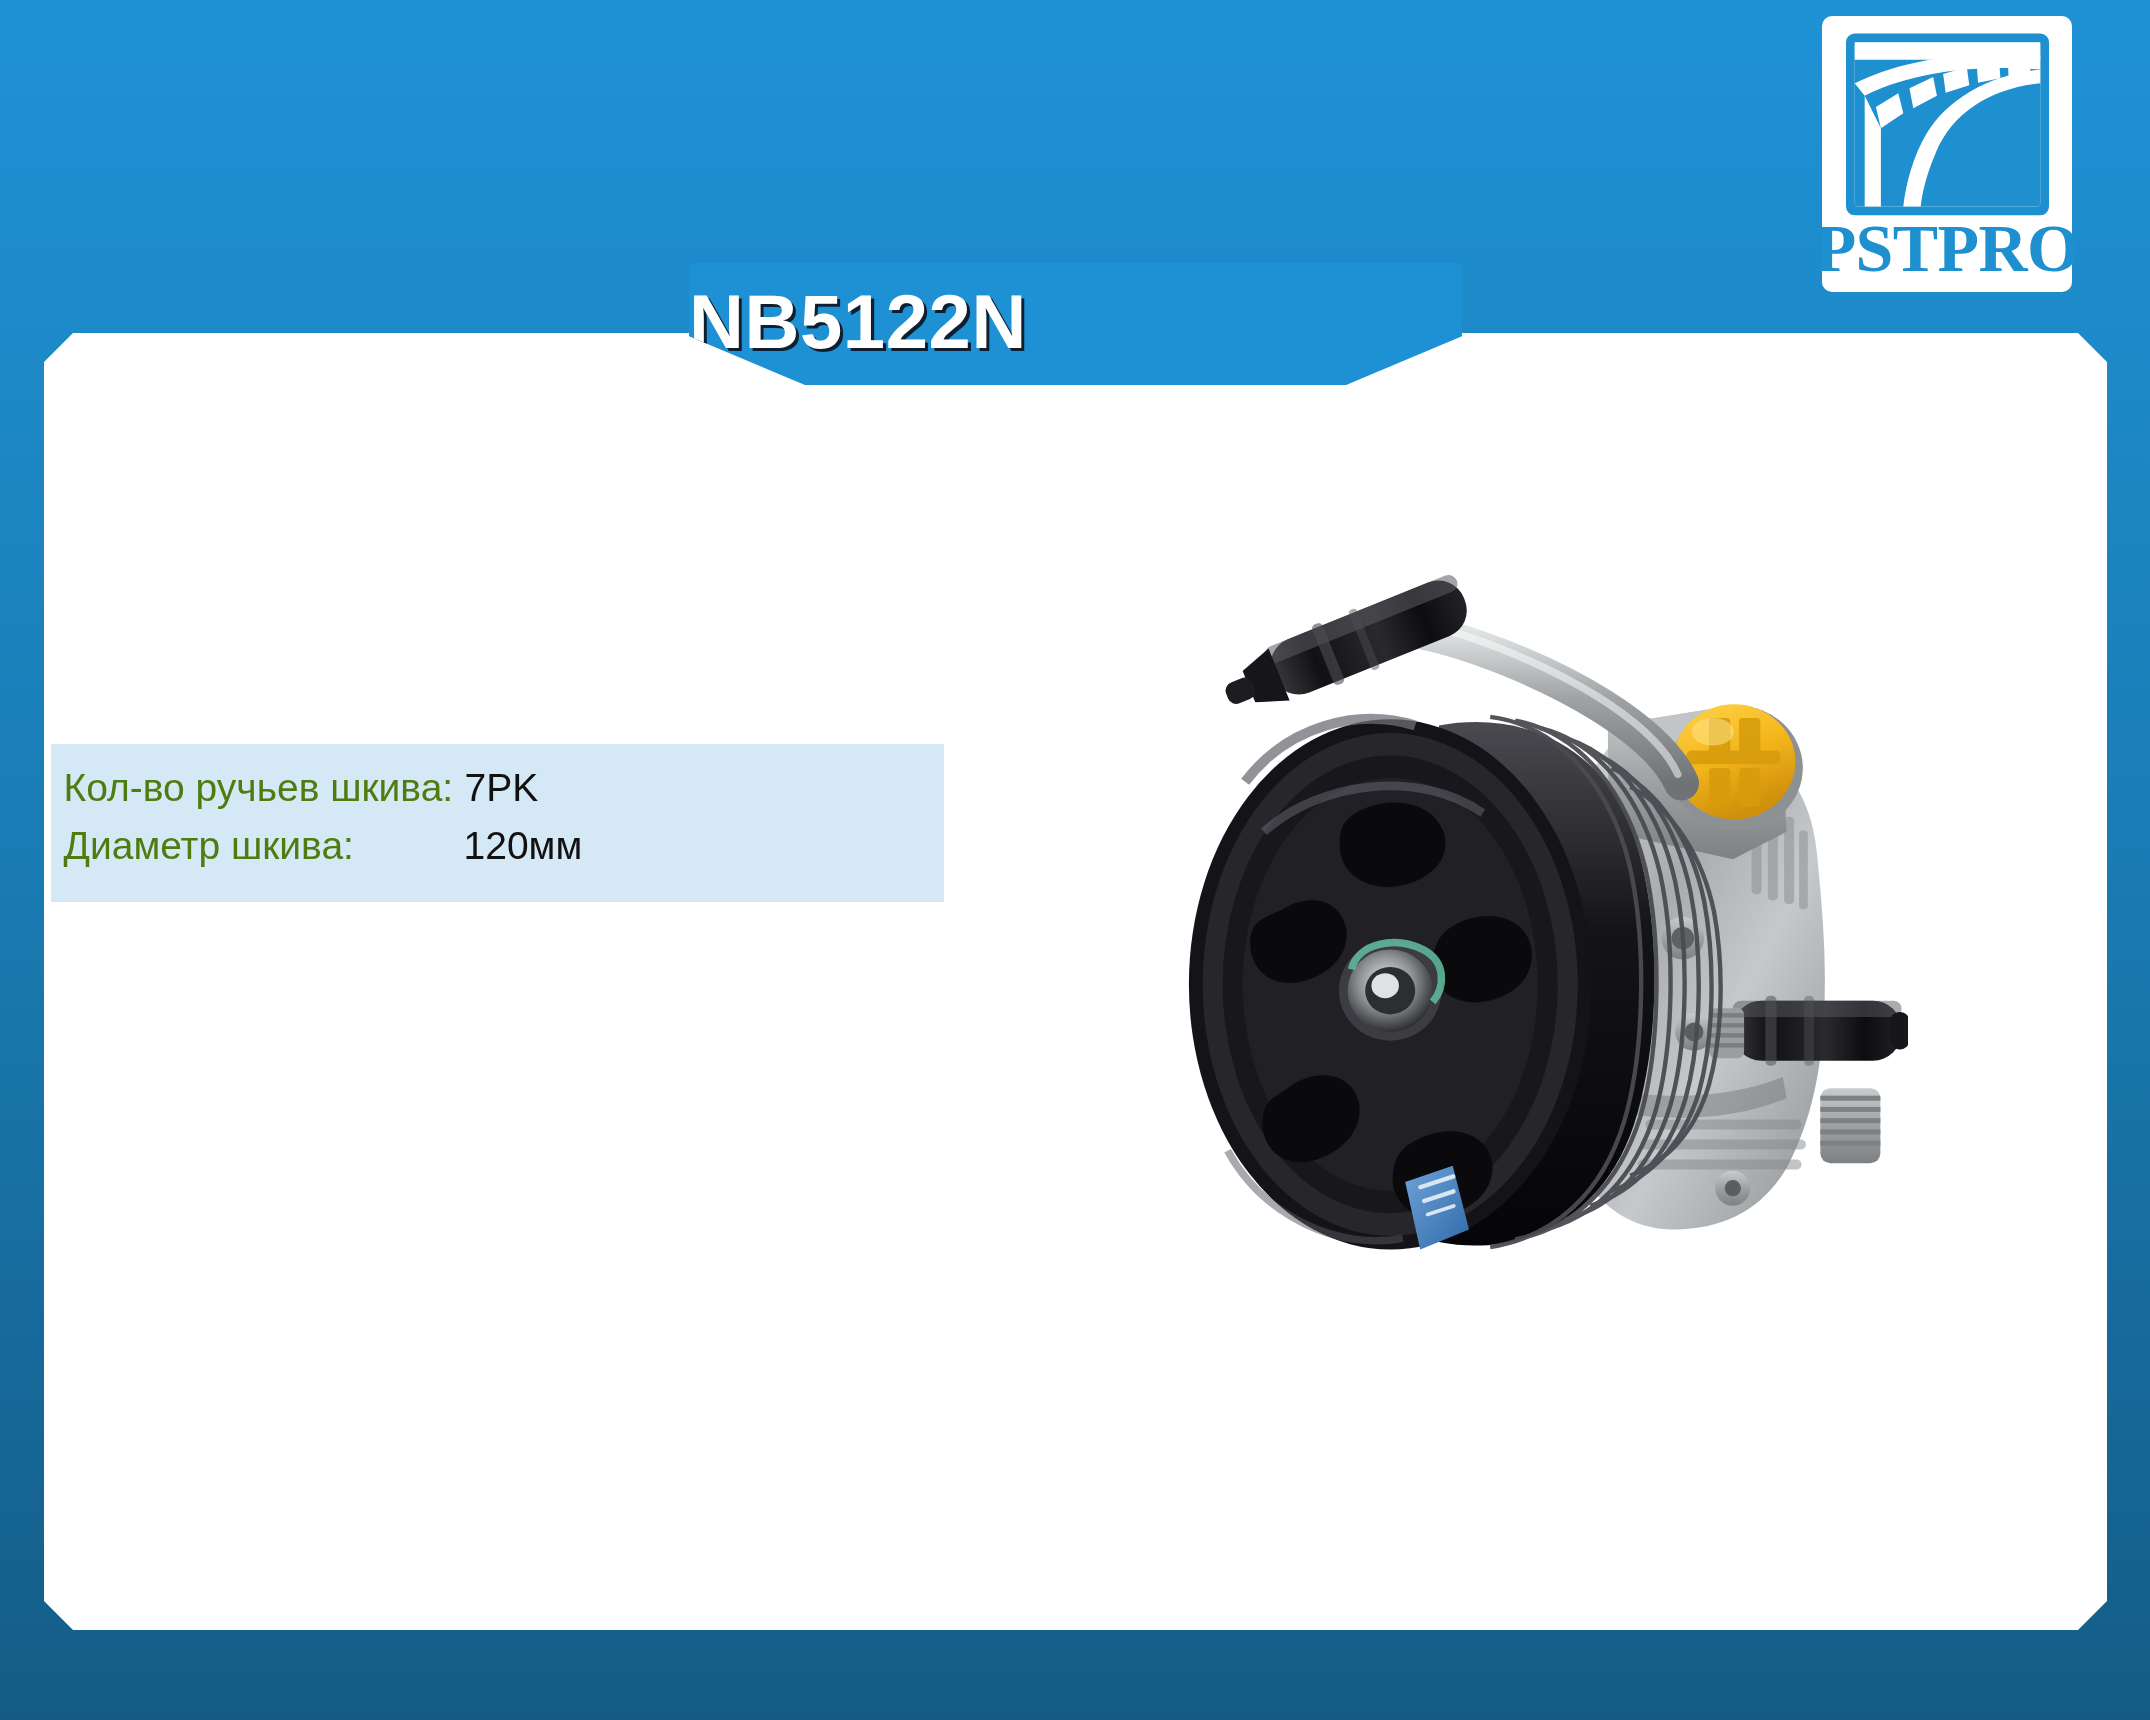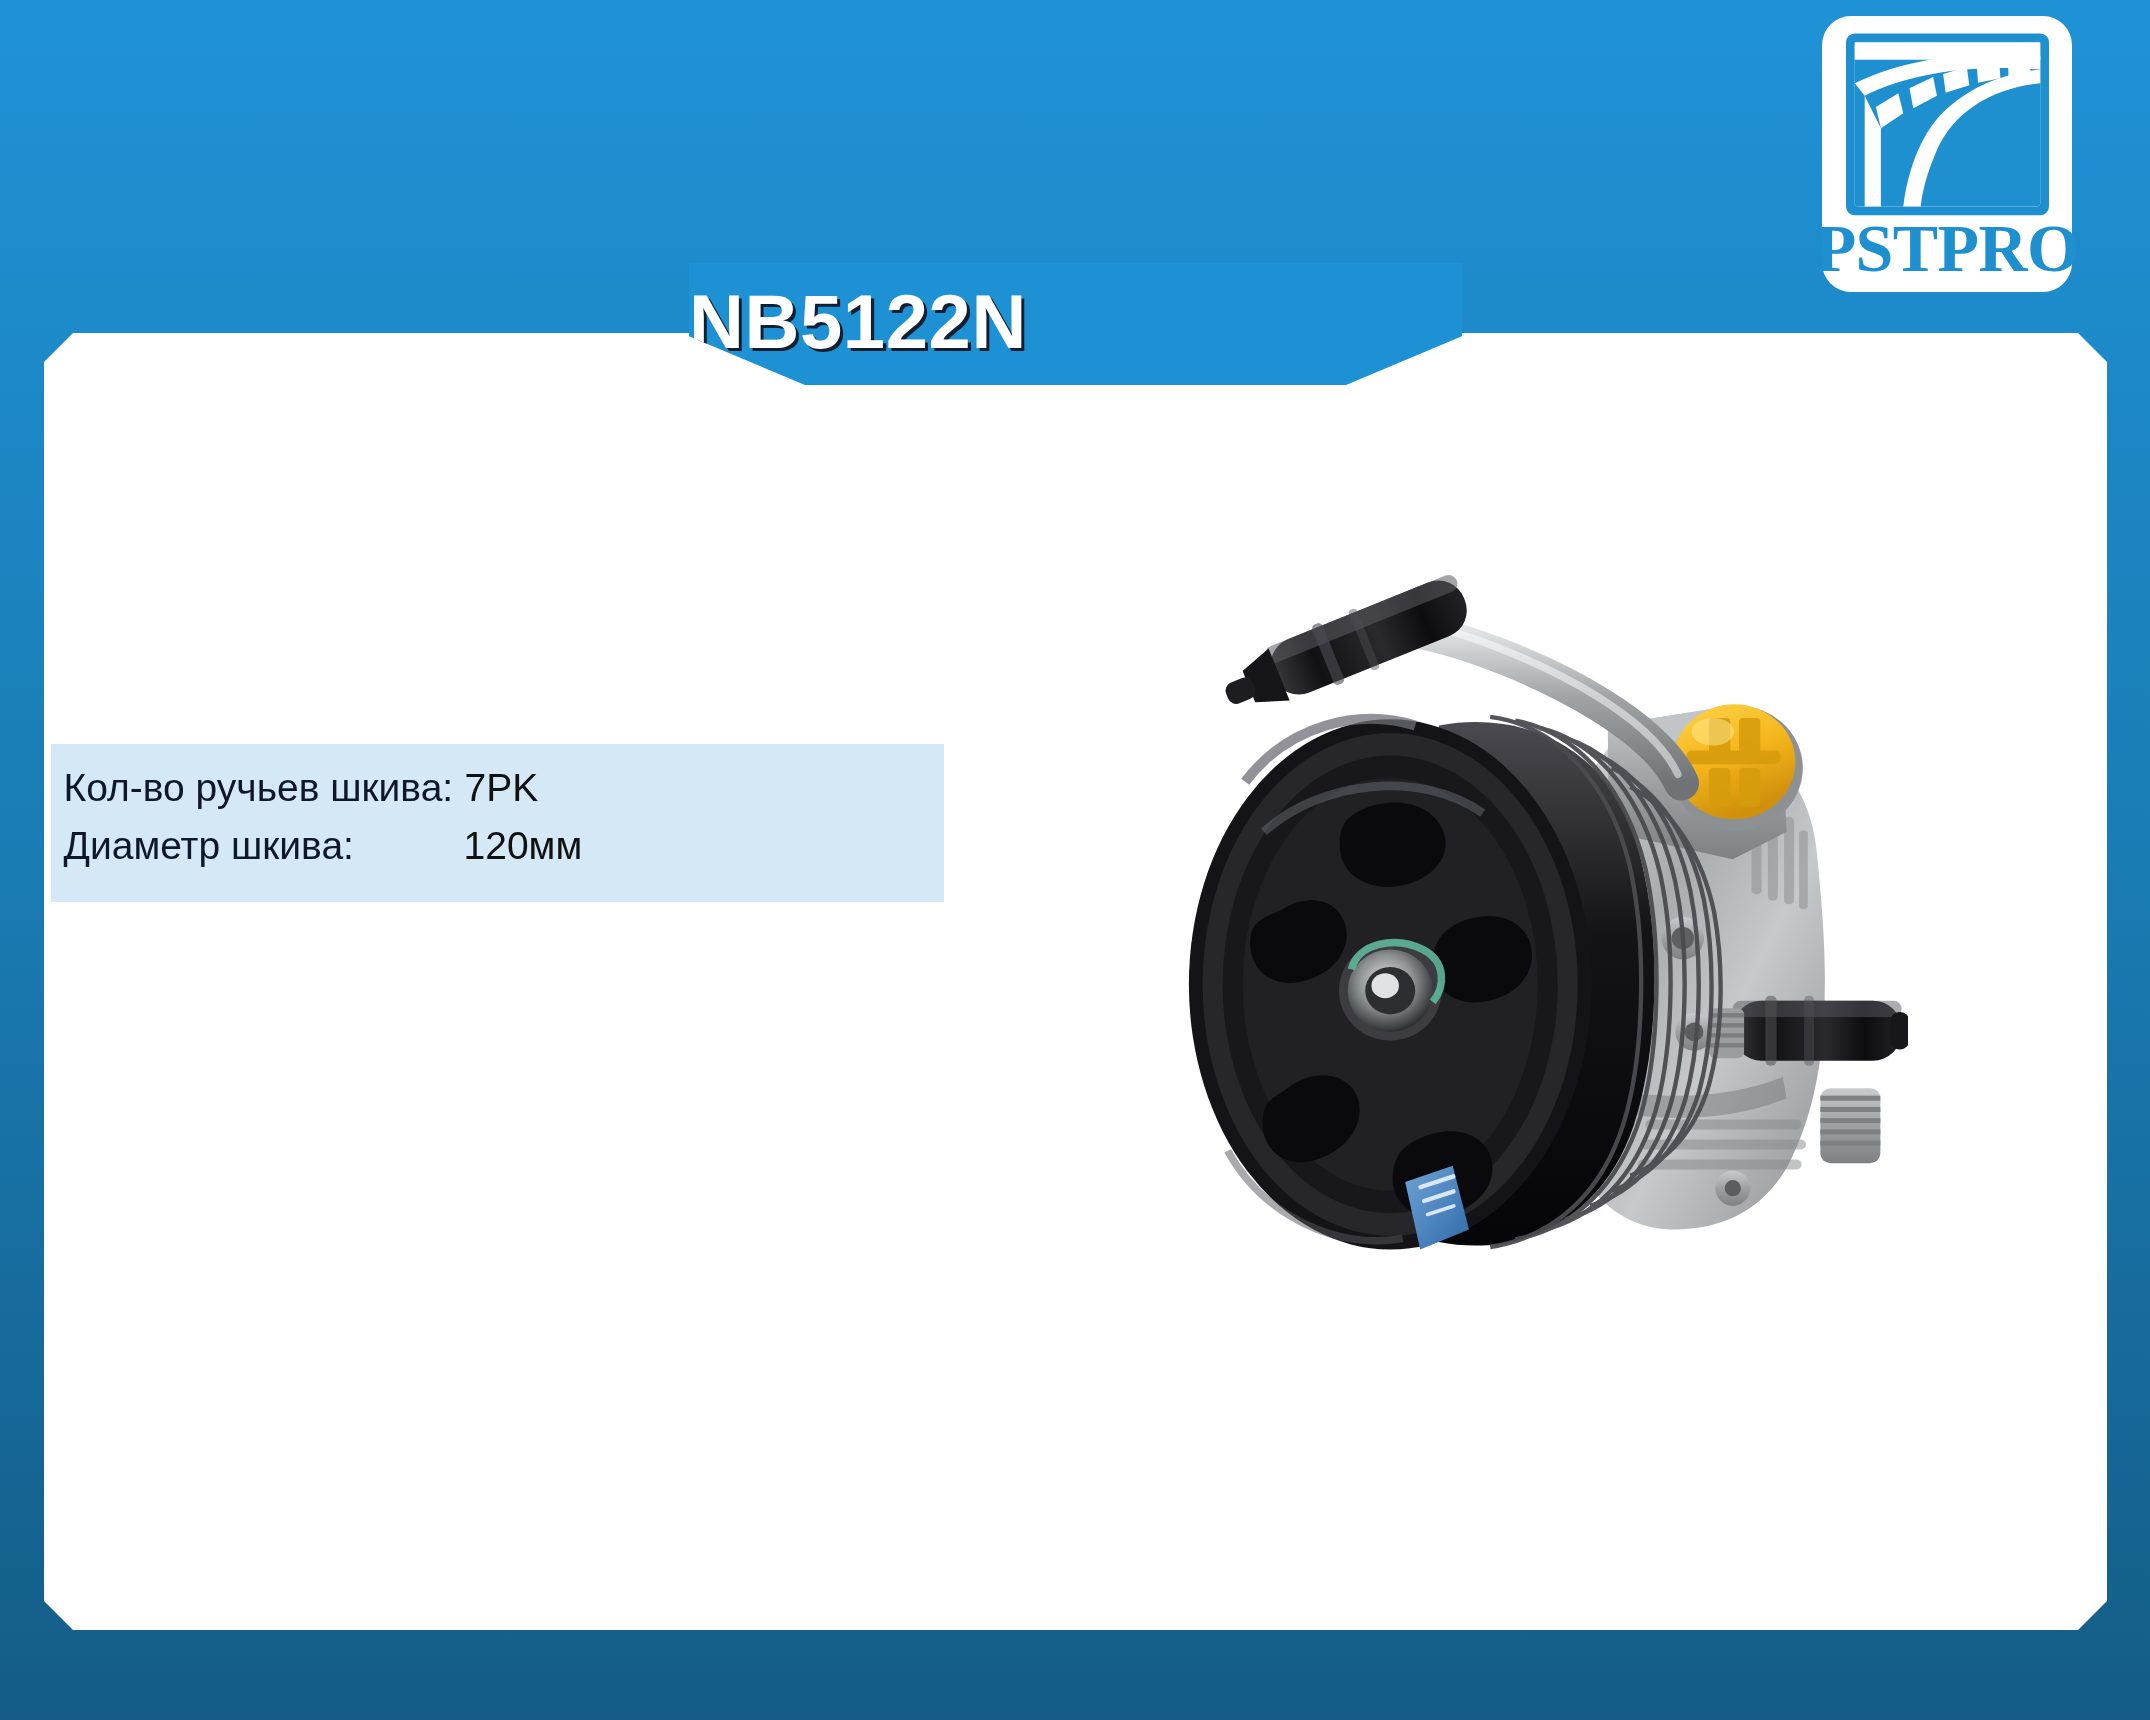--- a/index.html
+++ b/index.html
@@ -23,21 +23,21 @@
   }
 
   
   #logo-card {
     position: absolute;
     left: 1822px;
     top: 15.6px;
     width: 250px;
     height: 276px;
     background: #ffffff;
-    border-radius: 29px;
+    border-radius: 10px;
     box-sizing: border-box;
     padding: 15px 13.8px 10px 13.8px;
     display: flex;
     flex-direction: column;
     align-items: center;
     justify-content: flex-start;
   }
   #logo-mark {
     width: 209px;
     height: 188px;
@@ -124,21 +124,21 @@
   .spec-row {
     display: flex;
     align-items: baseline;
     height: 58px;
     white-space: nowrap;
   }
   .spec-label {
     font-family: "Liberation Sans", sans-serif;
     font-size: 39px;
     line-height: 1;
-    color: #0f172a;
+    color: #4d7c0f;
   }
   .spec-value {
     font-family: "Liberation Sans", sans-serif;
     font-size: 39px;
     line-height: 1;
     color: #111111;
   }
   #spec-row-0 .spec-label { margin-right: 11.3px; }
   #spec-row-1 .spec-label { width: 400px; margin-right: 0; }
 

